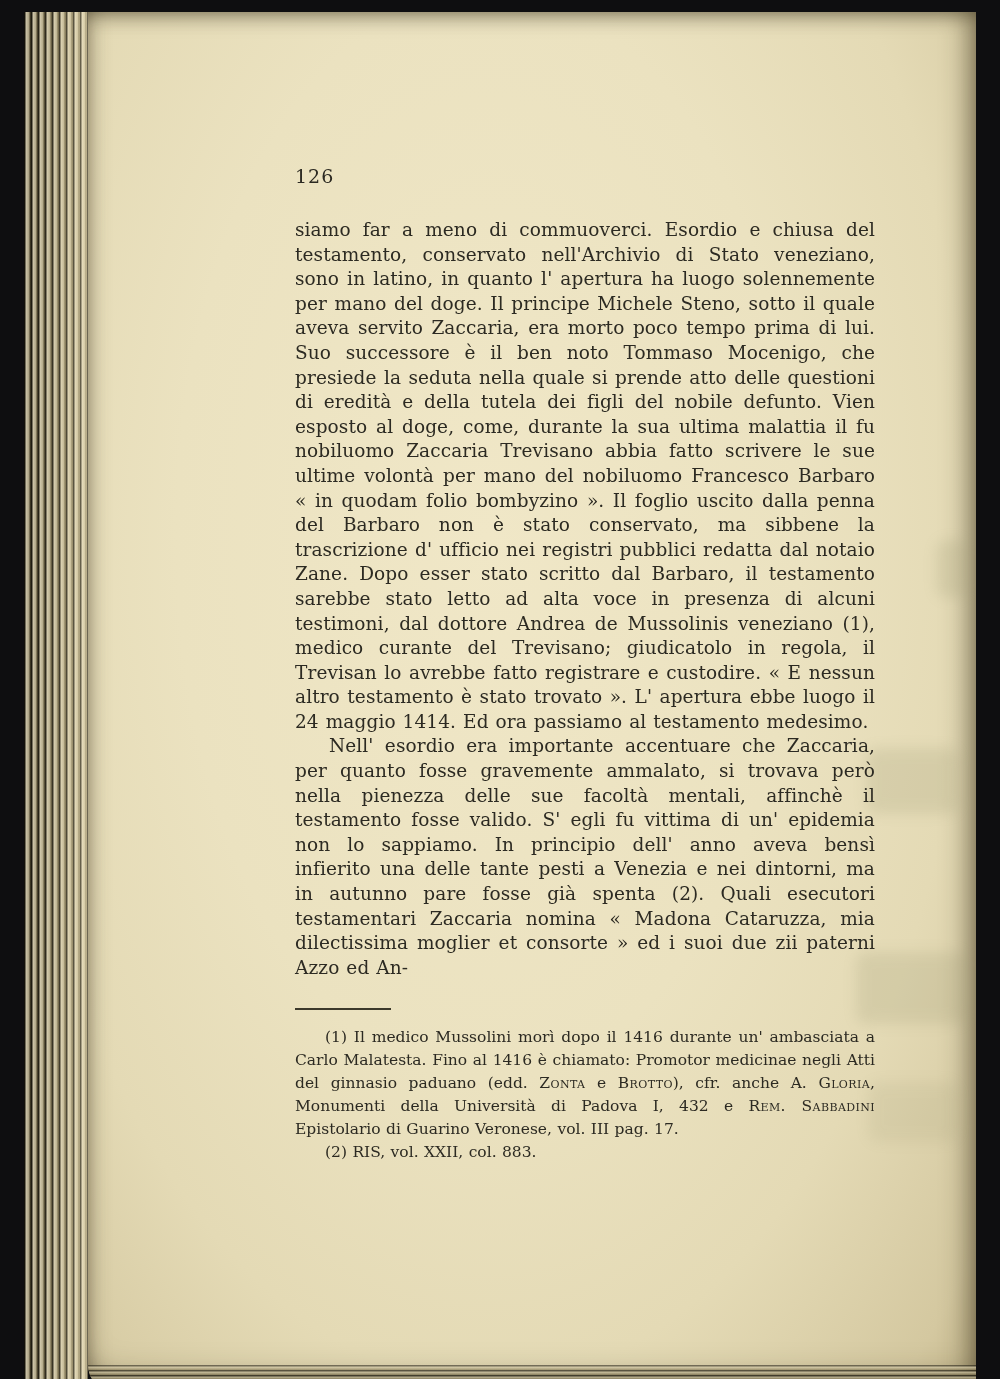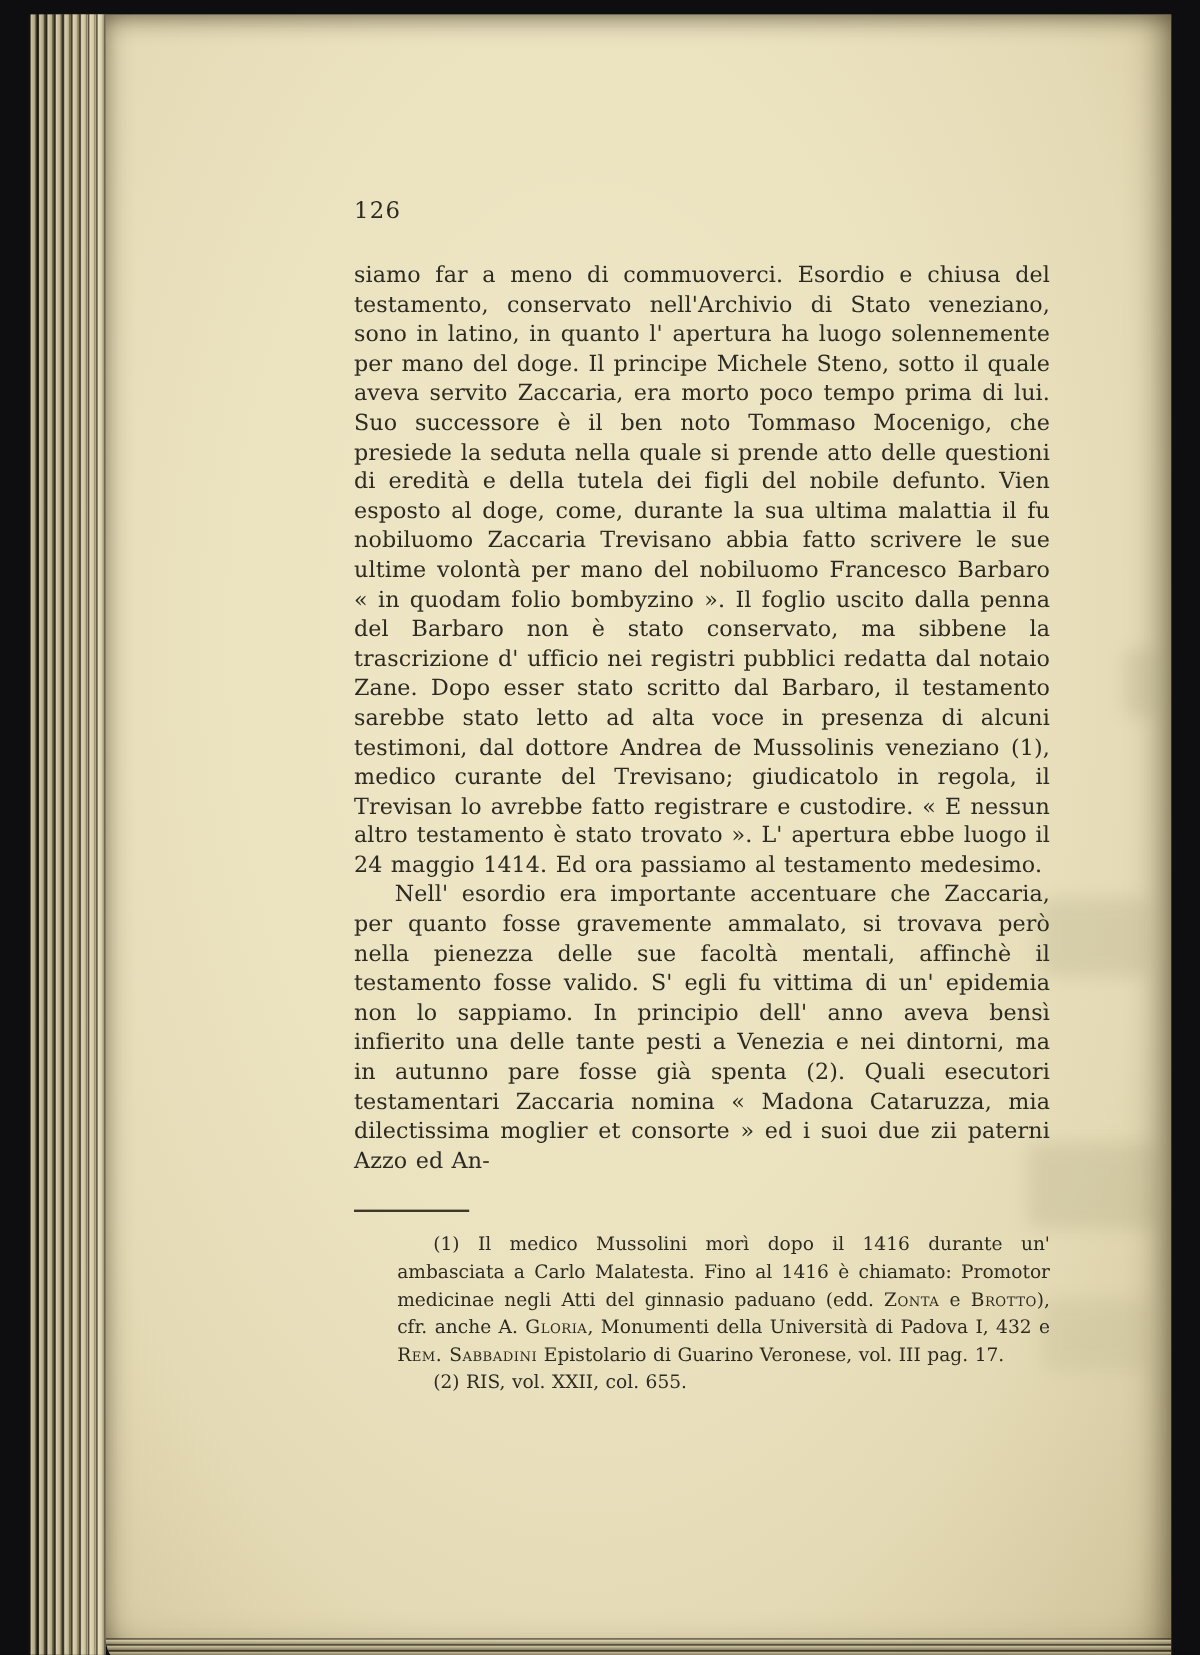--- a/index.html
+++ b/index.html
@@ -84,21 +84,20 @@
     background: var(--rule, #3c392b);
     margin: 28px 0 16px 0;
   }
 
   .footnote {
     font-size: 15.5px;
     line-height: 23px;
     text-align: justify;
     word-spacing: 0.5px;
     text-indent: 30px;
-    margin-left: 36px;
   }
 
   .run-italic { }
   .run-smallcaps { font-variant: small-caps; letter-spacing: 0.4px; }
 
   
   .bleed {
     position: absolute;
     background: #86855f;
     filter: blur(7px);
@@ -126,18 +125,18 @@
       <div class="page-number">126</div>
 
       <p class="body-par"><span class="run-normal">siamo far a meno di commuoverci. Esordio e chiusa del testamento, conservato nell'Archivio di Stato veneziano, sono in latino, in quanto l' apertura ha luogo solennemente per mano del doge. Il principe Michele Steno, sotto il quale aveva servito Zaccaria, era morto poco tempo prima di lui. Suo successore è il ben noto Tommaso Mocenigo, che presiede la seduta nella quale si prende atto delle questioni di eredità e della tutela dei figli del nobile defunto. Vien esposto al doge, come, durante la sua ultima malattia il fu nobiluomo Zaccaria Trevisano abbia fatto scrivere le sue ultime volontà per mano del nobiluomo Francesco Barbaro « </span><span class="run-italic">in quodam folio bombyzino</span><span class="run-normal"> ». Il foglio uscito dalla penna del Barbaro non è stato conservato, ma sibbene la trascrizione d' ufficio nei registri pubblici redatta dal notaio Zane. Dopo esser stato scritto dal Barbaro, il testamento sarebbe stato letto ad alta voce in presenza di alcuni testimoni, dal dottore Andrea de Mussolinis veneziano (1), medico curante del Trevisano; giudicatolo in regola, il Trevisan lo avrebbe fatto registrare e custodire. « E nessun altro testamento è stato trovato ». L' apertura ebbe luogo il 24 maggio 1414. Ed ora passiamo al testamento medesimo.</span></p>
 
       <p class="body-par indent"><span class="run-normal">Nell' esordio era importante accentuare che Zaccaria, per quanto fosse gravemente ammalato, si trovava però nella pienezza delle sue facoltà mentali, affinchè il testamento fosse valido. S' egli fu vittima di un' epidemia non lo sappiamo. In principio dell' anno aveva bensì infierito una delle tante pesti a Venezia e nei dintorni, ma in autunno pare fosse già spenta (2). Quali esecutori testamentari Zaccaria nomina « Madona Cataruzza, mia dilectissima moglier et consorte » ed i suoi due zii paterni Azzo ed An-</span></p>
 
       <div class="footnote-rule"></div>
 
       <p class="footnote"><span class="run-normal">(1) Il medico Mussolini morì dopo il 1416 durante un' ambasciata a Carlo Malatesta. Fino al 1416 è chiamato: </span><span class="run-italic">Promotor medicinae</span><span class="run-normal"> negli </span><span class="run-italic">Atti del ginnasio paduano</span><span class="run-normal"> (edd. </span><span class="run-smallcaps">Zonta</span><span class="run-normal"> e </span><span class="run-smallcaps">Brotto</span><span class="run-normal">), cfr. anche A. </span><span class="run-smallcaps">Gloria</span><span class="run-normal">, </span><span class="run-italic">Monumenti della Università di Padova</span><span class="run-normal"> I, 432 e </span><span class="run-smallcaps">Rem. Sabbadini</span><span class="run-normal"> </span><span class="run-italic">Epistolario di Guarino Veronese</span><span class="run-normal">, vol. III pag. 17.</span></p>
 
-      <p class="footnote"><span class="run-normal">(2) RIS, vol. XXII, col. 655.</span></p>
+      <p class="footnote"><span class="run-normal">(2) RIS, vol. XXII, col. 883.</span></p>
     </div>
 
     <div class="page-edges-bottom"></div>
   </div>
 </div>
 
 </body></html>

